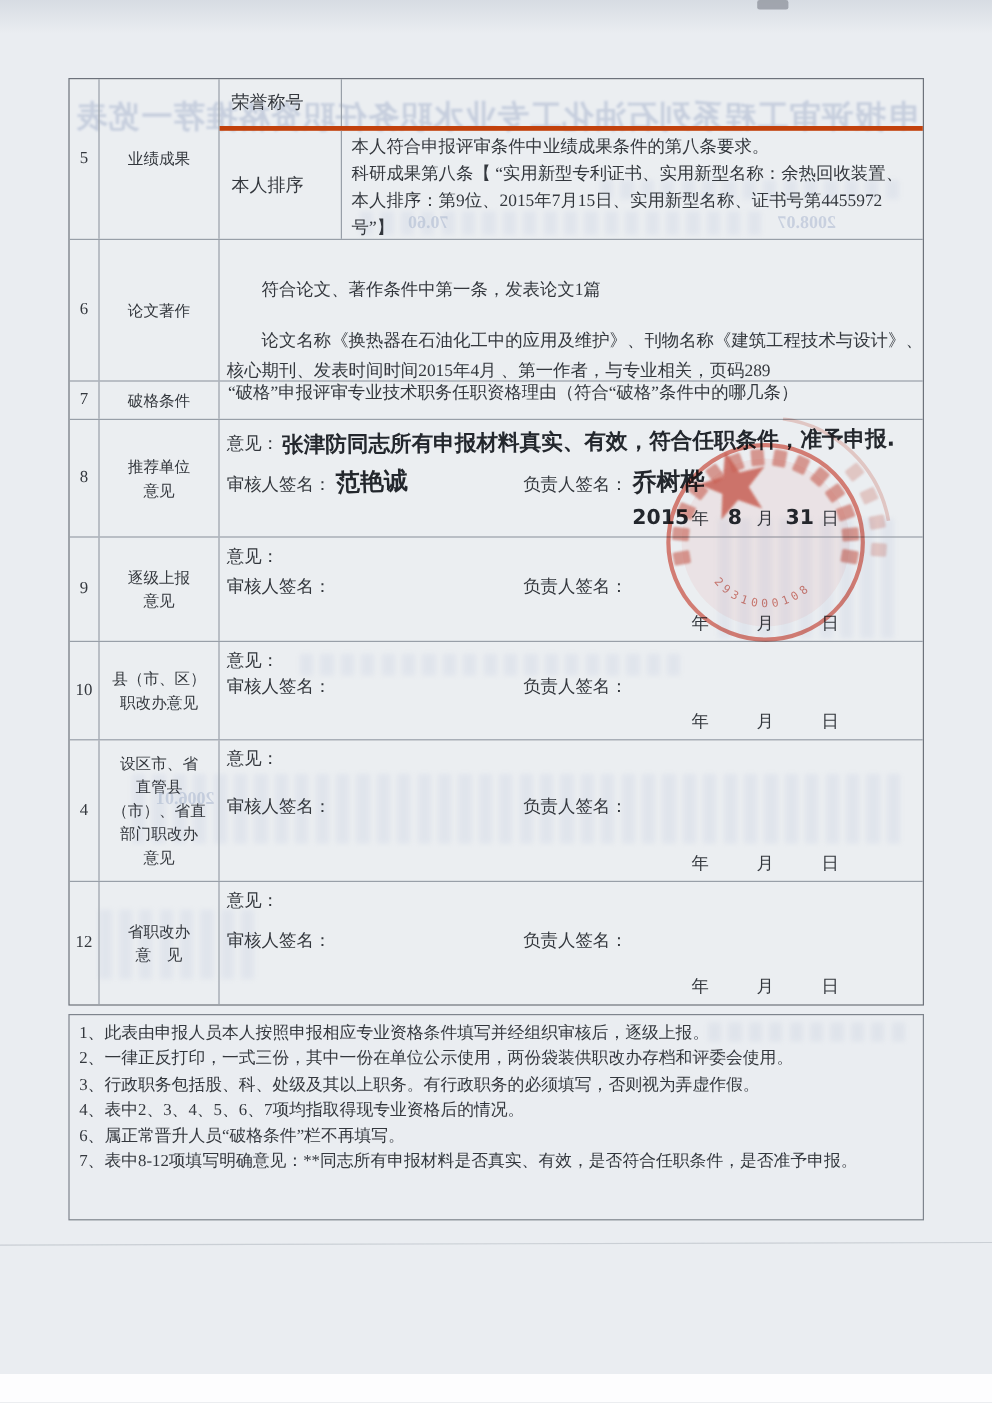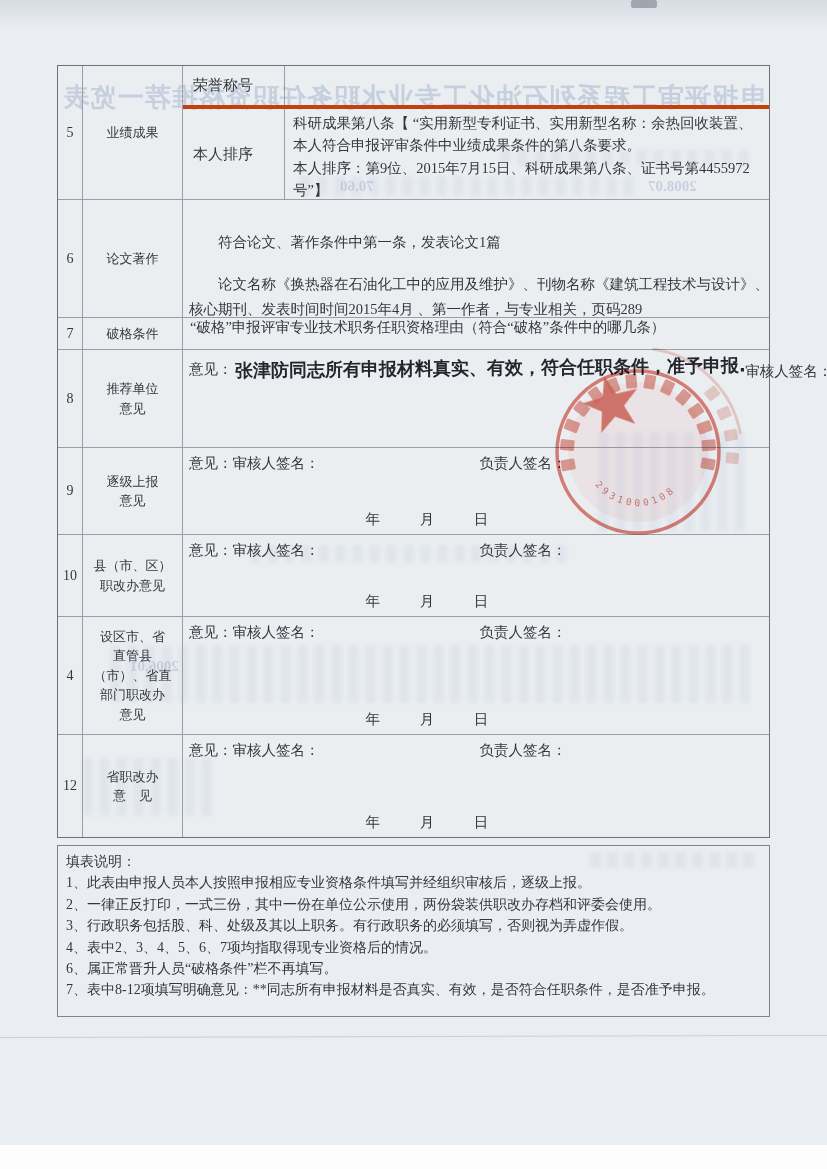--- a/index.html
+++ b/index.html
@@ -45,30 +45,30 @@
     align-items:center;padding-left:10px;font-size:15px;box-sizing:border-box;}
   .sub-text{flex:1;padding:3px 0 0 8px;line-height:22.3px;}
   .sub-text div{white-space:nowrap;}
 
   .papers-content{padding:14px 0 0 6px;line-height:25.5px;}
   .papers-content div{white-space:nowrap;}
   .ind{text-indent:2em;margin-top:16px;}
   .single-line{display:flex;align-items:flex-start;padding-left:7px;}
 
   
-  .op{display:flex;flex-direction:row;
+  .op{display:flex;flex-direction:column;justify-content:space-between;
     padding:6px 0 5px 6px;}
   .op-top{white-space:nowrap;}
   .sign-line{position:relative;white-space:nowrap;height:26px;}
   .principal{position:absolute;left:247px;top:0;white-space:nowrap;}
   .date-line{align-self:flex-end;padding-right:68px;white-space:nowrap;font-size:14.5px;}
   .date-line .plbl{margin:0 2px;}
   .dv{display:inline-block;text-align:center;font-family:"DejaVu Sans",sans-serif;
     font-weight:700;font-size:17px;color:#23272d;}
-  .dv.y{min-width:44px;font-style:italic;} .dv.m{min-width:32px;} .dv.d{min-width:32px;}
+  .dv.y{min-width:44px;} .dv.m{min-width:32px;} .dv.d{min-width:32px;}
 
   
   .hw{font-family:"DejaVu Sans",sans-serif;font-weight:700;color:#23272d;}
   .op-hw{font-size:18px;display:inline-block;transform:rotate(-.6deg);
     margin-left:2px;white-space:nowrap;letter-spacing:0;}
   .sig{font-size:20px;margin-left:4px;display:inline-block;transform:rotate(-2deg);}
 
   
   .notes{position:absolute;left:57px;top:845px;width:713px;height:172px;
     border:1px solid #7e848d;box-sizing:border-box;padding:5px 8px;
@@ -106,23 +106,23 @@
       <div class="col-num">5</div>
       <div class="col-label">业绩成果</div>
       <div class="col-content">
         <div class="sub-row first">
           <div class="sub-label">荣誉称号</div>
           <div class="sub-text"></div>
         </div>
         <div class="sub-row second">
           <div class="sub-label">本人排序</div>
           <div class="sub-text">
+            <div>本人符合申报评审条件中业绩成果条件的第八条要求。</div>
             <div>科研成果第八条【 “实用新型专利证书、实用新型名称：余热回收装置、</div>
-            <div>本人符合申报评审条件中业绩成果条件的第八条要求。</div>
-            <div>本人排序：第9位、2015年7月15日、科研成果第八条、证书号第4455972</div>
+            <div>本人排序：第9位、2015年7月15日、实用新型名称、证书号第4455972</div>
             <div>号”】</div>
           </div>
         </div>
       </div>
     </div>
 
     <div class="row" style="height:118px;">
       <div class="col-num">6</div>
       <div class="col-label">论文著作</div>
       <div class="col-content papers-content">
@@ -248,21 +248,20 @@
         <div class="date-line">
           <span class="dv y"></span><span class="plbl">年</span>
           <span class="dv m"></span><span class="plbl">月</span>
           <span class="dv d"></span><span class="plbl">日</span>
         </div>
       </div>
     </div>
   </div>
 
   <div class="notes">
-    <div>填表说明：</div>
     <div>1、此表由申报人员本人按照申报相应专业资格条件填写并经组织审核后，逐级上报。</div>
     <div>2、一律正反打印，一式三份，其中一份在单位公示使用，两份袋装供职改办存档和评委会使用。</div>
     <div>3、行政职务包括股、科、处级及其以上职务。有行政职务的必须填写，否则视为弄虚作假。</div>
     <div>4、表中2、3、4、5、6、7项均指取得现专业资格后的情况。</div>
     <div>6、属正常晋升人员“破格条件”栏不再填写。</div>
     <div>7、表中8-12项填写明确意见：**同志所有申报材料是否真实、有效，是否符合任职条件，是否准予申报。</div>
   </div>
 
   <div class="fold-line"></div>
 

